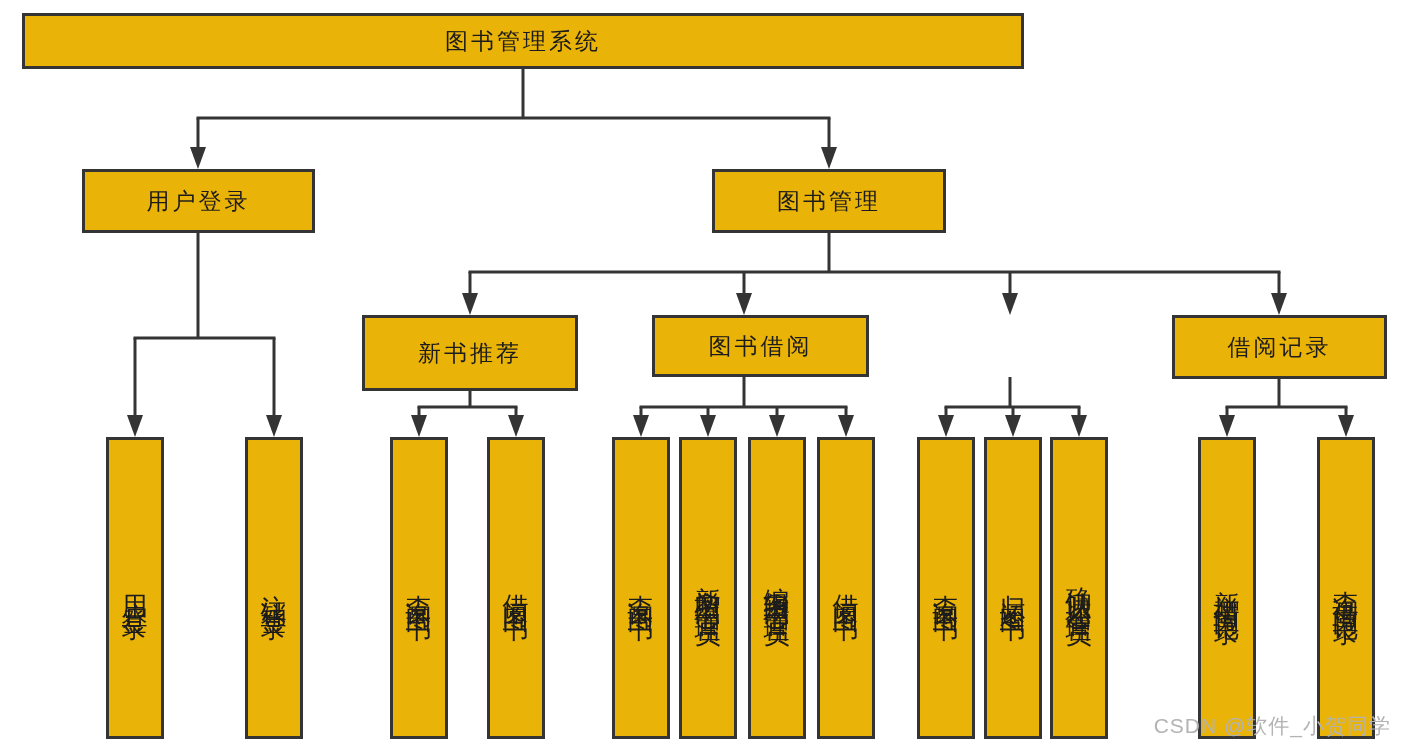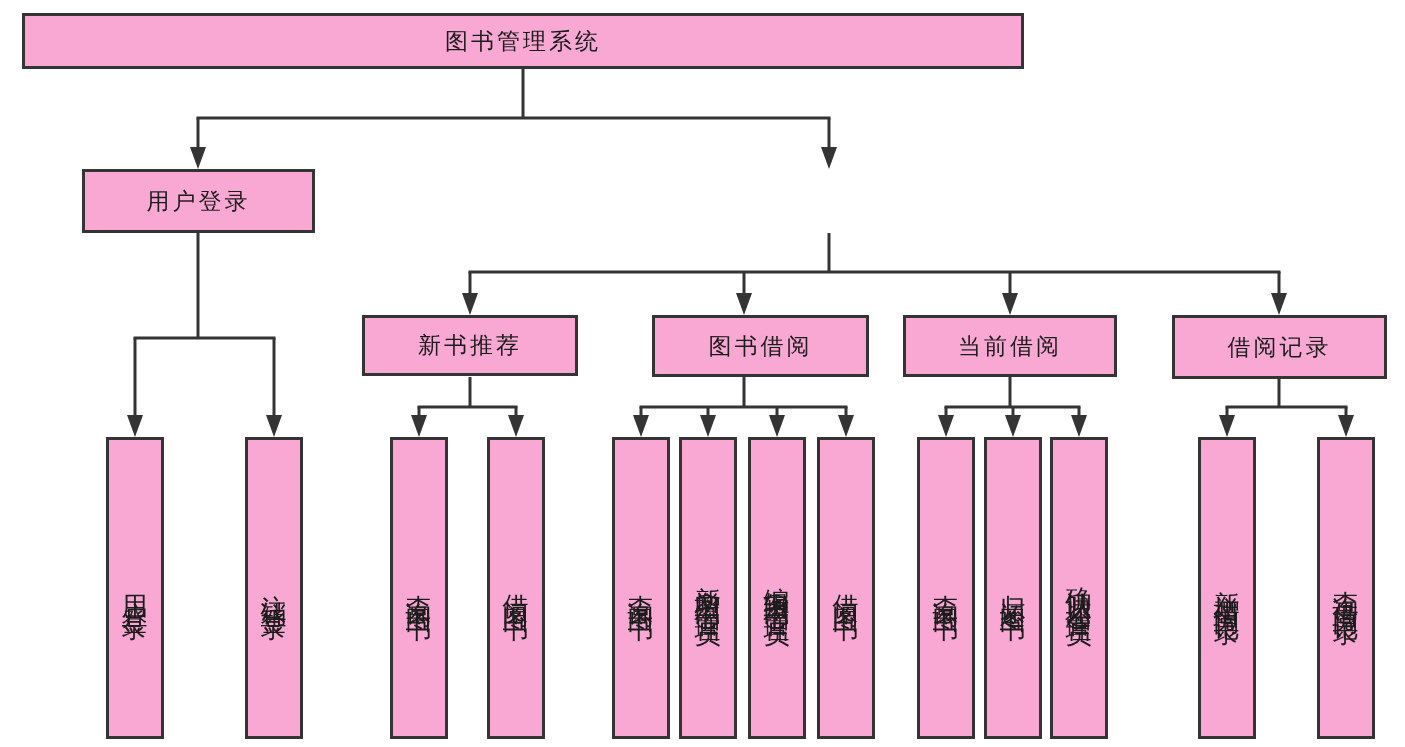--- a/index.html
+++ b/index.html
@@ -20,21 +20,21 @@
   }
   .connector-layer{
     position:absolute;
     left:0;top:0;
     width:1405px;height:747px;
     z-index:1;
   }
   .node{
     position:absolute;
     border:3px solid var(--line);
-    background:#f9a8d4;
+    background:#eab308;
     display:flex;
     align-items:center;
     justify-content:center;
     color:var(--text);
     z-index:2;
   }
   .h-node{
     font-size:23px;
     letter-spacing:3px;
     white-space:nowrap;
@@ -119,29 +119,29 @@
       <polygon points="1338,415 1354,415 1346,437" fill="#343434"></polygon>
     </svg>
 
   <div class="node h-node" style="left:22px;top:13px;width:1002px;height:56px;">
     <span>图书管理系统</span>
   </div>
 
   <div class="node h-node" style="left:82px;top:169px;width:233px;height:64px;">
     <span>用户登录</span>
   </div>
+  <div class="node h-node" style="left:712px;top:169px;width:234px;height:64px;">
+    <span>图书管理</span>
+  </div>
 
-  <div class="node h-node" style="left:362px;top:315px;width:216px;height:61px;">
+  <div class="node h-node" style="left:362px;top:315px;width:216px;height:76px;">
     <span>新书推荐</span>
   </div>
   <div class="node h-node" style="left:636px;top:315px;width:217px;height:62px;margin-left:16px;">
     <span>图书借阅</span>
-  </div>
-  <div class="node h-node" style="left:903px;top:315px;width:214px;height:62px;">
-    <span>当前借阅</span>
   </div>
   <div class="node h-node" style="left:1172px;top:315px;width:215px;height:64px;">
     <span>借阅记录</span>
   </div>
 
   <div class="node leaf" style="left:106px;top:437px;width:58px;height:302px;">
     <span class="vtext">用户登录</span>
   </div>
   <div class="node leaf" style="left:245px;top:437px;width:58px;height:302px;">
     <span class="vtext">注销登录</span>
@@ -177,14 +177,15 @@
     <span class="vtext long">确认归还（管理员）</span>
   </div>
 
   <div class="node leaf" style="left:1198px;top:437px;width:58px;height:302px;">
     <span class="vtext mid">新增借阅记录</span>
   </div>
   <div class="node leaf" style="left:1317px;top:437px;width:58px;height:302px;">
     <span class="vtext mid">查询借阅记录</span>
   </div>
 
+  <div class="watermark">CSDN @软件_小贺同学</div>
 
 </div>
 
 </body></html>

